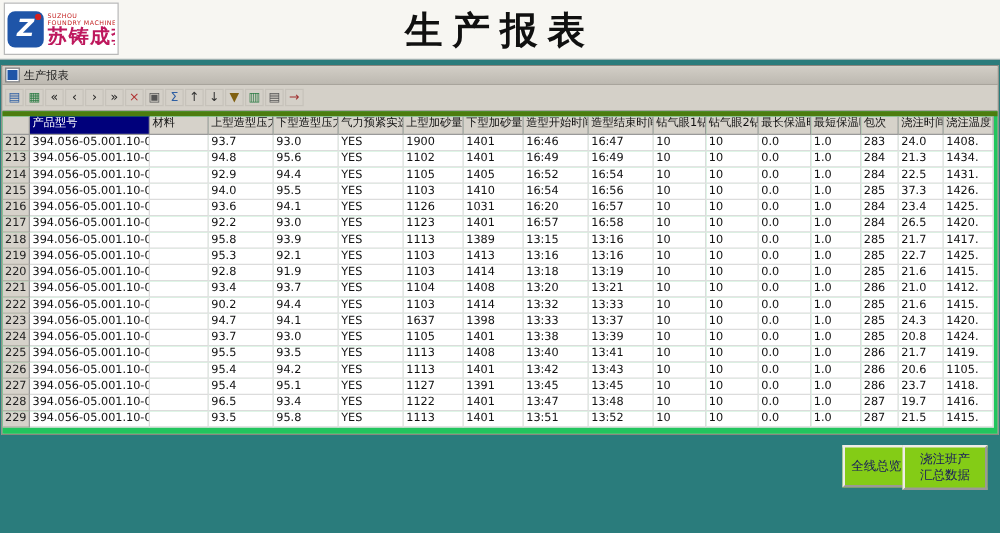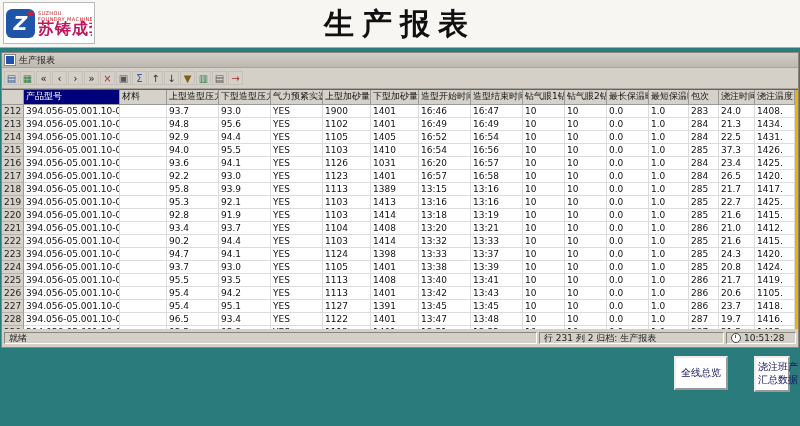--- a/index.html
+++ b/index.html
@@ -23,21 +23,21 @@
     border:1px solid #8a867e;box-shadow:inset 1px 1px 0 #ffffff;box-sizing:border-box;
     display:flex;flex-direction:column}
   .titlebar{height:14px;flex:none;display:flex;align-items:center;padding:0 3px;
     background:linear-gradient(#d2cec6,#bdb9b1);border-bottom:1px solid #a8a49c}
   .ticon{width:8px;height:8px;background:#1f55a8;border:1px solid #fff;outline:1px solid #888;margin-right:4px;flex:none}
   .ttext{font-size:9px;color:#222;white-space:nowrap}
   .toolbar{height:18px;flex:none;display:flex;align-items:center;padding:1px 2px;gap:1px;border-bottom:1px solid #a8a49c;background:#d4d0c8}
   .tb-icon{width:15px;height:14px;font-size:10px;line-height:13px;text-align:center;
     background:#d4d0c8;border:1px solid #c6c2ba;box-sizing:border-box;cursor:default;flex:none;overflow:hidden}
   
-  .gridarea{flex:1;background:#eab308;overflow:hidden;border-top:1px solid #4d7c0f;position:relative}
+  .gridarea{flex:1;background:#22c55e;overflow:hidden;border-top:4px solid #4d7c0f;position:relative}
   .thead{display:flex;height:15px}
   .hcell{flex:none;height:15px;box-sizing:border-box;background:#d6d2ca;color:#111;
     border-right:1px solid #999;border-bottom:1px solid #999;font-size:9px;line-height:13px;padding:0 2px;
     overflow:hidden;white-space:nowrap}
   .hcell.sel{background:#00007b;color:#fff}
   .corner{width:22px;flex:none;height:15px;box-sizing:border-box;background:#d6d2ca;border-right:1px solid #999;border-bottom:1px solid #999}
   .trow{display:flex;height:13px}
   .cell{flex:none;box-sizing:border-box;overflow:hidden;white-space:nowrap;font-size:9px;line-height:12px;padding:0 2px}
   .tbody .cell{border-right:1px solid #dcdcdc;border-bottom:1px solid #dcdcdc;background:#fff;color:#111}
   .tbody .rnum{width:22px;background:#d6d2ca;border-right:1px solid #999;border-bottom:1px solid #b7b3ab;text-align:center;color:#222}
@@ -47,25 +47,25 @@
   
   .statusbar{height:16px;flex:none;display:flex;align-items:center;gap:2px;padding:1px 2px;background:#d4d0c8}
   .spanel{border:1px solid;border-color:#8a867e #ffffff #ffffff #8a867e;font-size:9px;line-height:11px;height:12px;
     padding:0 4px;box-sizing:border-box;color:#222;white-space:nowrap;overflow:hidden}
   .sleft{flex:1}
   .spos{min-width:185px}
   .stime{display:flex;align-items:center;gap:3px;min-width:70px}
   .clock{width:8px;height:8px;border:1px solid #444;border-radius:50%;background:#fff;position:relative;flex:none}
   .clock::after{content:"";position:absolute;left:3px;top:1px;width:1px;height:3px;background:#c22}
   
-  .fbtn{position:absolute;background:#ffffff;border:2px outset #efece7;color:#17175e;
-    font-family:Liberation Mono, monospace;font-size:10px;line-height:13px;padding:2px;cursor:default}
+  .fbtn{position:absolute;background:#84cc16;border:2px outset #efece7;color:#17175e;
+    font-family:Liberation Serif, serif;font-size:10px;line-height:13px;padding:2px;cursor:default}
   .fbtn span{display:block;text-align:center;white-space:nowrap}
   .btn-overview{right:72px;top:356px;width:54px;height:34px}
-  .btn-summary{right:10px;top:356px;width:36px;height:36px}
+  .btn-summary{right:10px;top:356px;width:68px;height:36px}
 </style>
 </head>
 <body>
 
 <div class="topband">
   <div class="logo">
     <div class="emblem">
       <span>Z</span>
     </div>
     <div class="brandtext">
@@ -331,21 +331,21 @@
           <div class="cell c14">21.6</div>
           <div class="cell c15">1415.</div>
         </div>
         <div class="trow">
           <div class="cell rnum">223</div>
           <div class="cell c0">394.056-05.001.10-01</div>
           <div class="cell c1"></div>
           <div class="cell c2">94.7</div>
           <div class="cell c3">94.1</div>
           <div class="cell c4">YES</div>
-          <div class="cell c5">1124</div>
+          <div class="cell c5">1637</div>
           <div class="cell c6">1398</div>
           <div class="cell c7">13:33</div>
           <div class="cell c8">13:37</div>
           <div class="cell c9">10</div>
           <div class="cell c10">10</div>
           <div class="cell c11">0.0</div>
           <div class="cell c12">1.0</div>
           <div class="cell c13">285</div>
           <div class="cell c14">24.3</div>
           <div class="cell c15">1420.</div>
@@ -460,28 +460,20 @@
           <div class="cell c10">10</div>
           <div class="cell c11">0.0</div>
           <div class="cell c12">1.0</div>
           <div class="cell c13">287</div>
           <div class="cell c14">21.5</div>
           <div class="cell c15">1415.</div>
         </div>
       </div>
   </div>
 
-  <div class="statusbar">
-    <div class="spanel sleft">就绪</div>
-    <div class="spanel spos">行 231 列 2 归档: 生产报表</div>
-    <div class="spanel stime">
-      <span class="clock"></span>
-      <span>10:51:28</span>
-    </div>
-  </div>
 </div>
 
 <button class="fbtn btn-overview">
   <span>全线总览</span>
 </button>
 <button class="fbtn btn-summary">
   <span>浇注班产</span>
   <span>汇总数据</span>
 </button>
 

